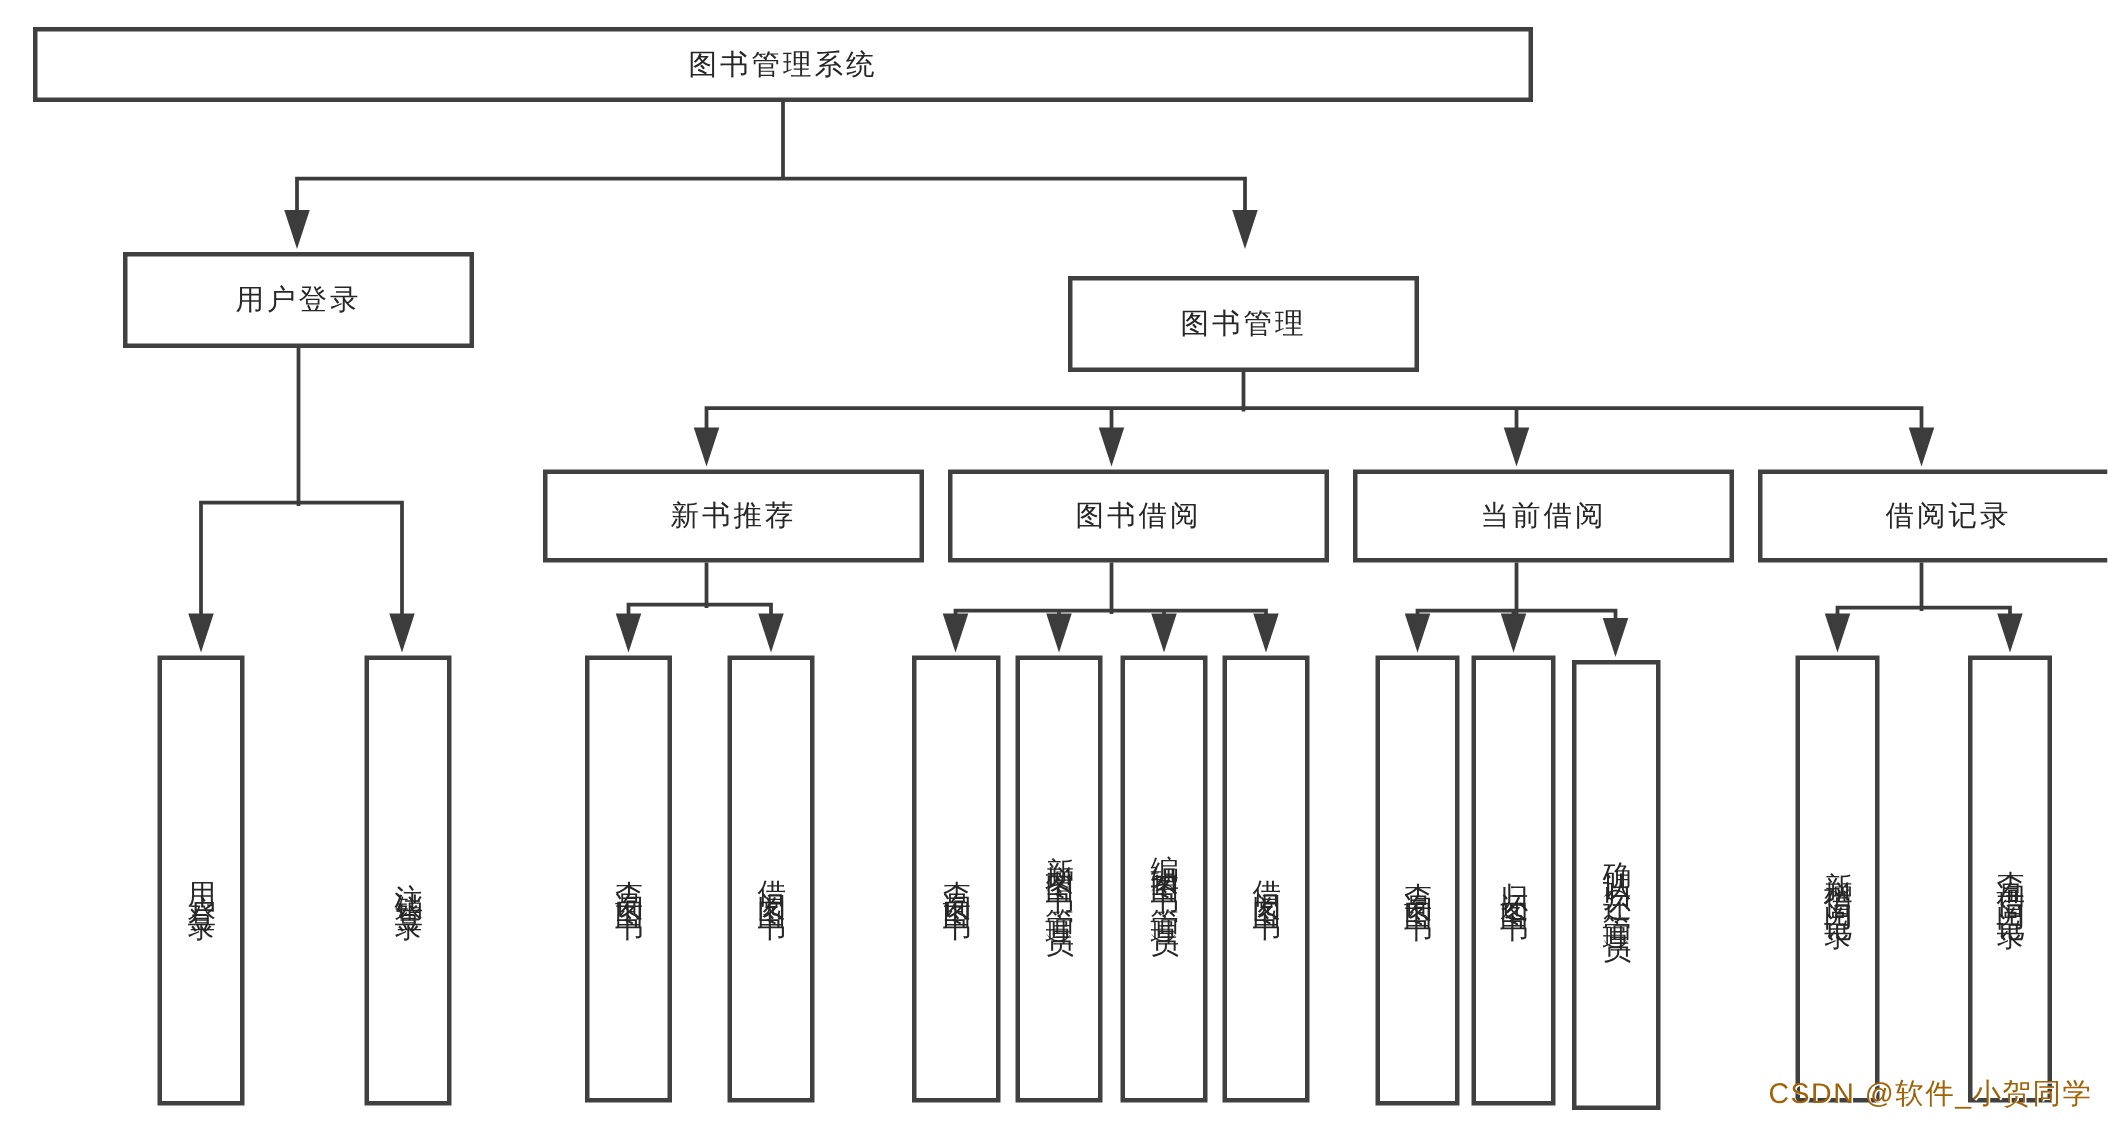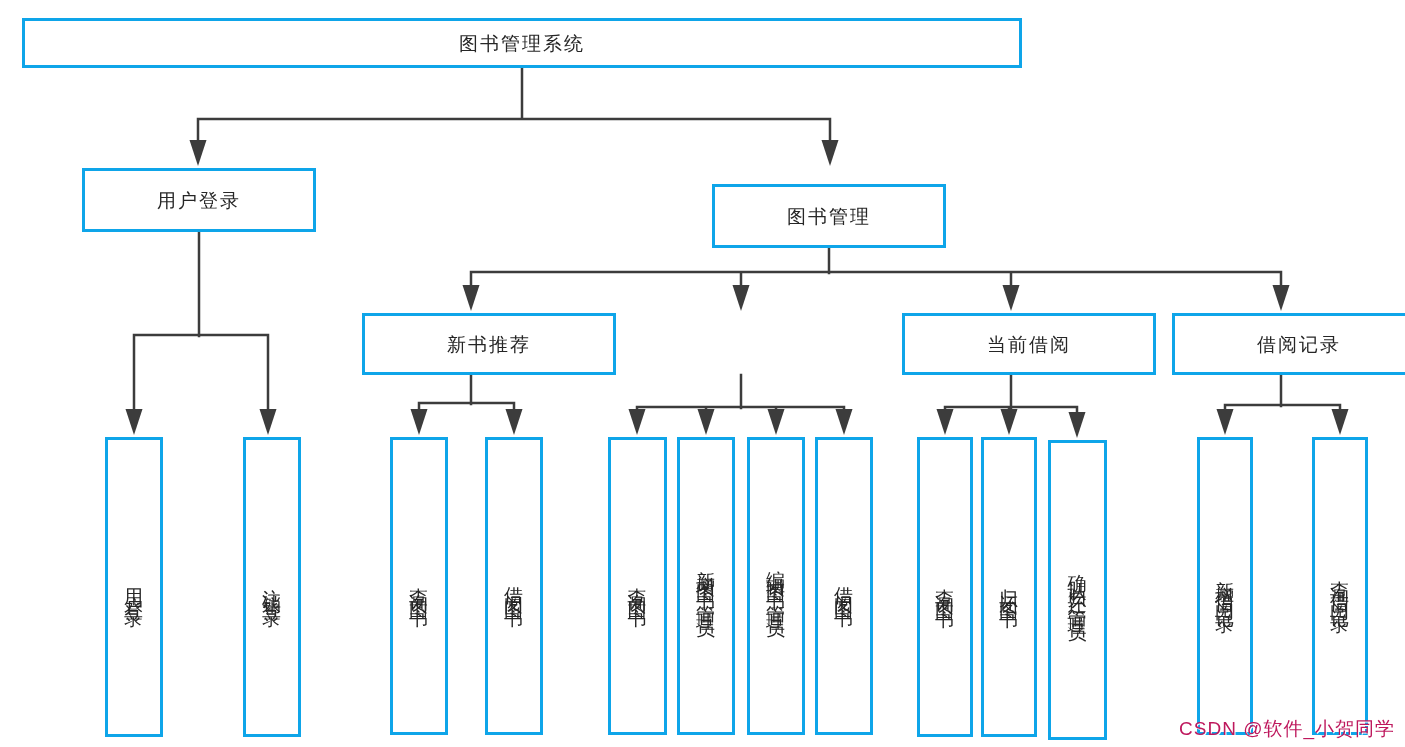--- a/index.html
+++ b/index.html
@@ -7,21 +7,21 @@
     position:relative;
     width:1405px;height:747px;
     background:#ffffff;
     font-family:"Liberation Sans","DejaVu Sans",sans-serif;
     overflow:hidden;
   }
   .connectors{position:absolute;left:0;top:0;width:1405px;height:747px;}
   .node{
     position:absolute;
     box-sizing:border-box;
-    border:3px solid #0ea5e9;
+    border:3px solid #404040;
     background:#ffffff;
     display:flex;
     align-items:center;
     justify-content:center;
     color:#262626;
     font-size:19px;
     letter-spacing:2px;
     line-height:1;
   }
   .node.vert{letter-spacing:0;}
@@ -55,21 +55,21 @@
   .lf-borrow-b{left:815px;height:298px;}
   .lf-query-c{left:917px;width:56px;}
   .lf-return{left:981px;width:56px;}
   .lf-confirm{left:1048px;top:440px;width:59px;height:300px;}
   .lf-add-rec{left:1197px;width:56px;height:298px;}
   .lf-query-rec{left:1312px;width:56px;height:298px;}
   .watermark{
     position:absolute;
     right:10px;bottom:5px;
     font-size:19px;
-    color:#be185d;
+    color:#a16207;
     letter-spacing:1px;
     text-shadow:1px 1px 0 #ffffff;
     white-space:nowrap;
     text-align:right;
   }
 </style>
 </head>
 <body>
 
 <div class="canvas">
@@ -114,20 +114,23 @@
   <div class="node n-user-login">
     <span>用户登录</span>
   </div>
   <div class="node n-book-mgmt">
     <span>图书管理</span>
   </div>
 
   <div class="node n-l3 n-recommend">
     <span>新书推荐</span>
   </div>
+  <div class="node n-l3 n-borrowing">
+    <span>图书借阅</span>
+  </div>
   <div class="node n-l3 n-current">
     <span>当前借阅</span>
   </div>
   <div class="node n-l3 n-records">
     <span>借阅记录</span>
   </div>
 
   <div class="node vert leaf lf-user-login">
     <span class="vtext">用户登录</span>
   </div>

